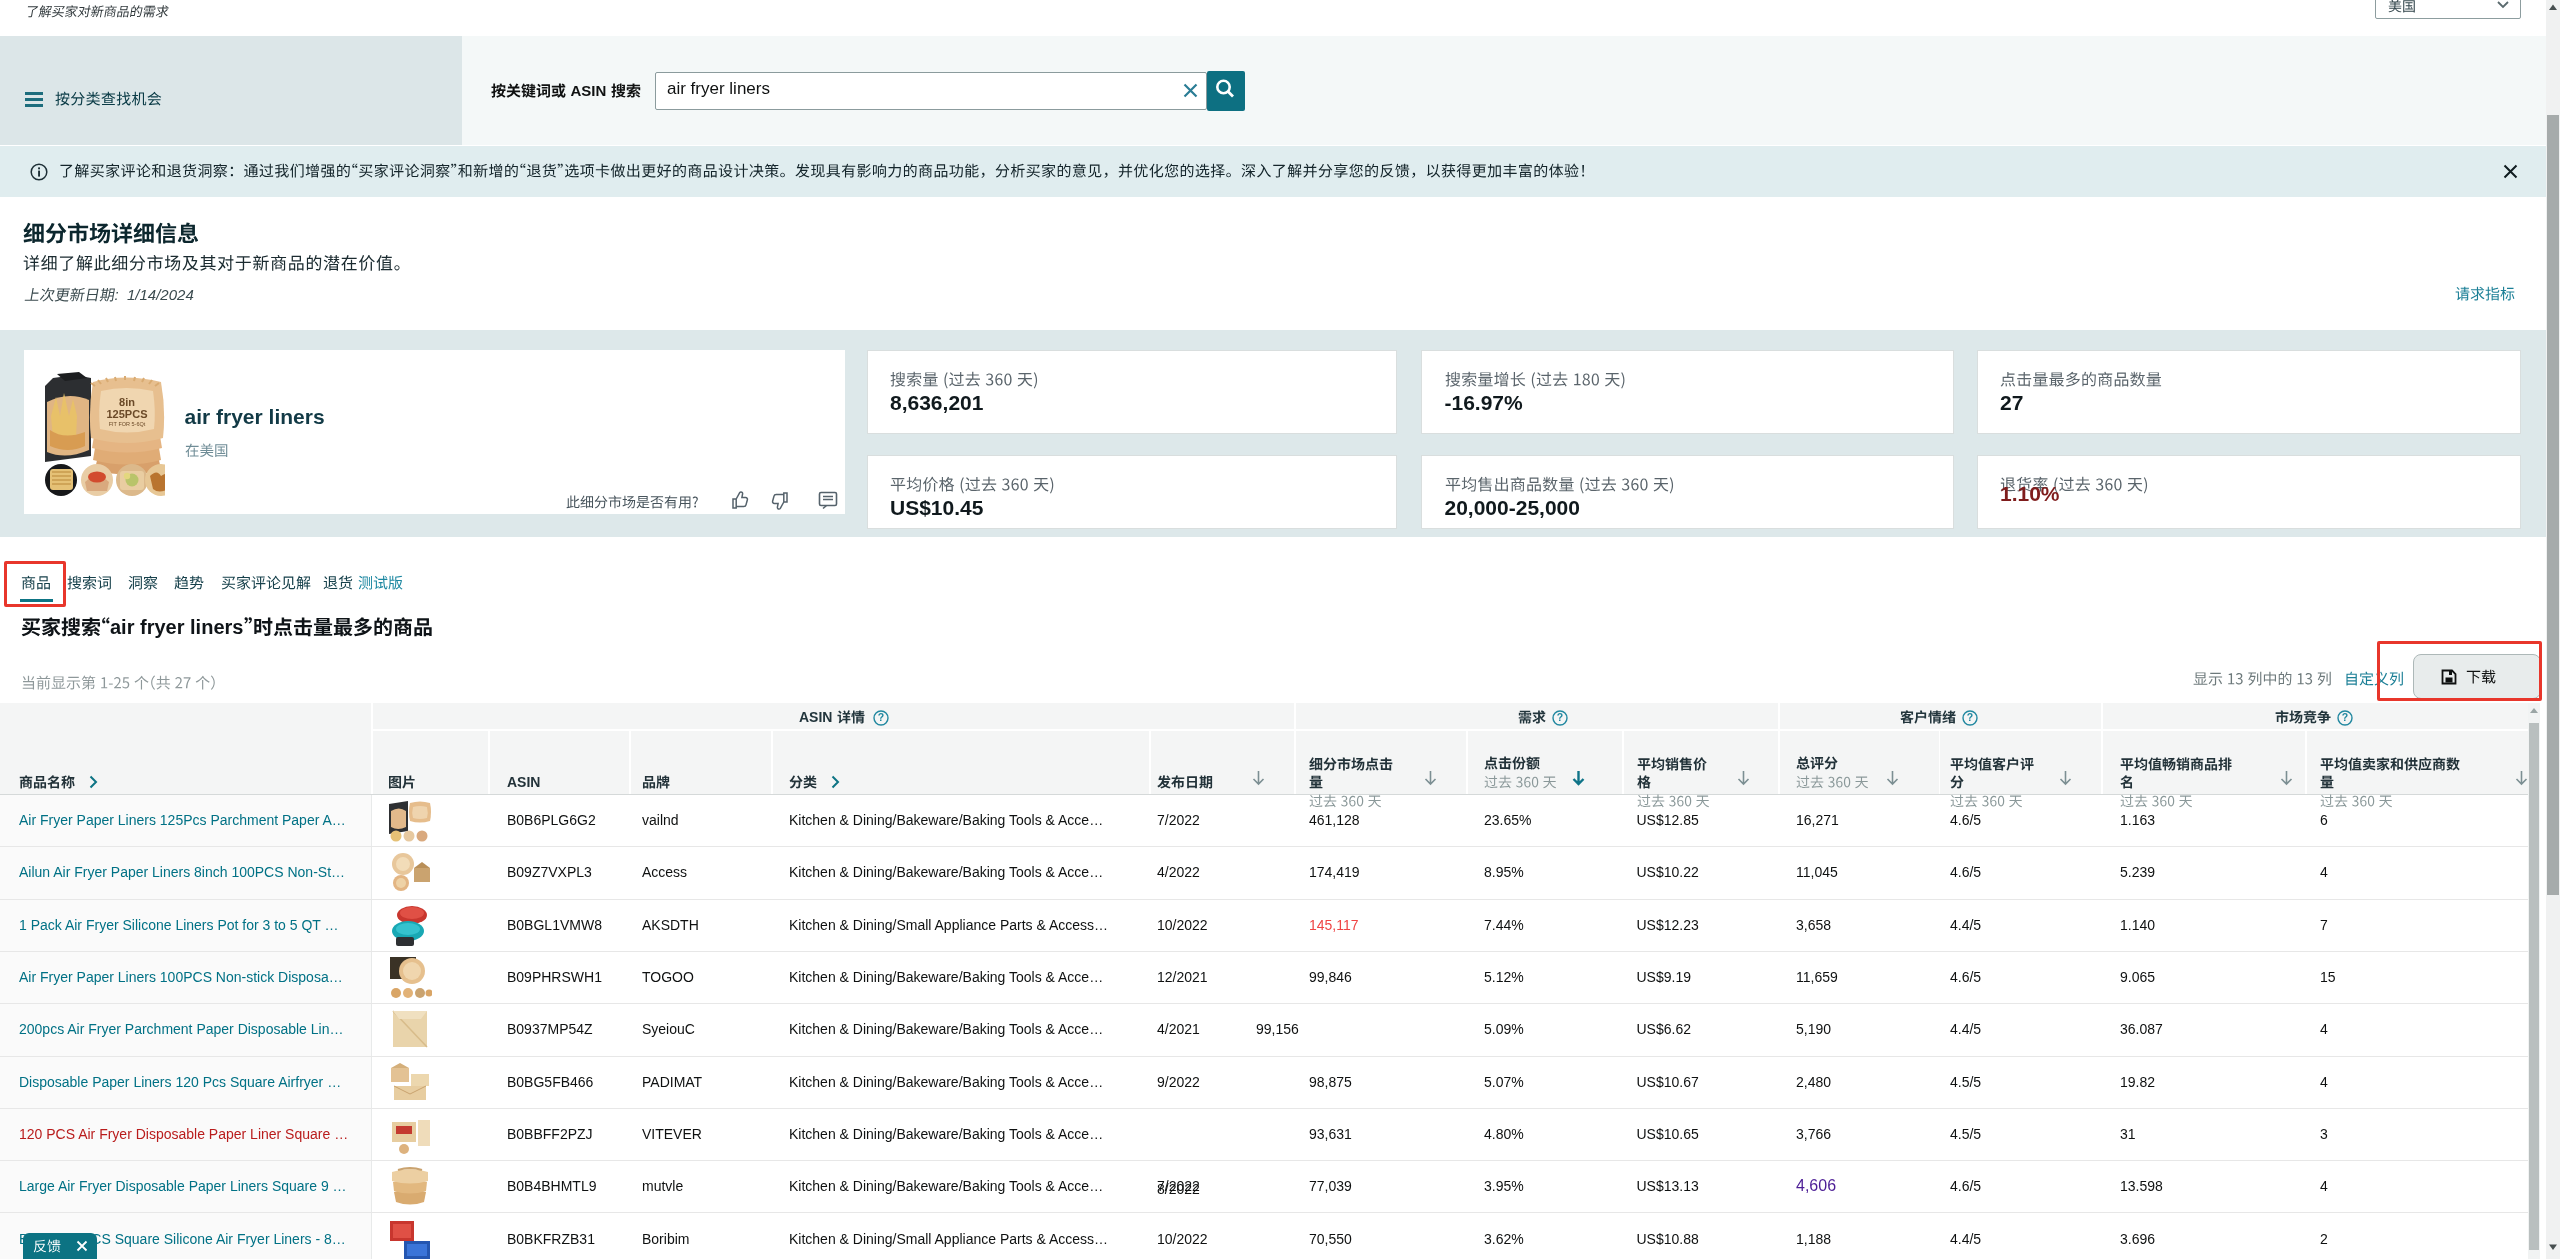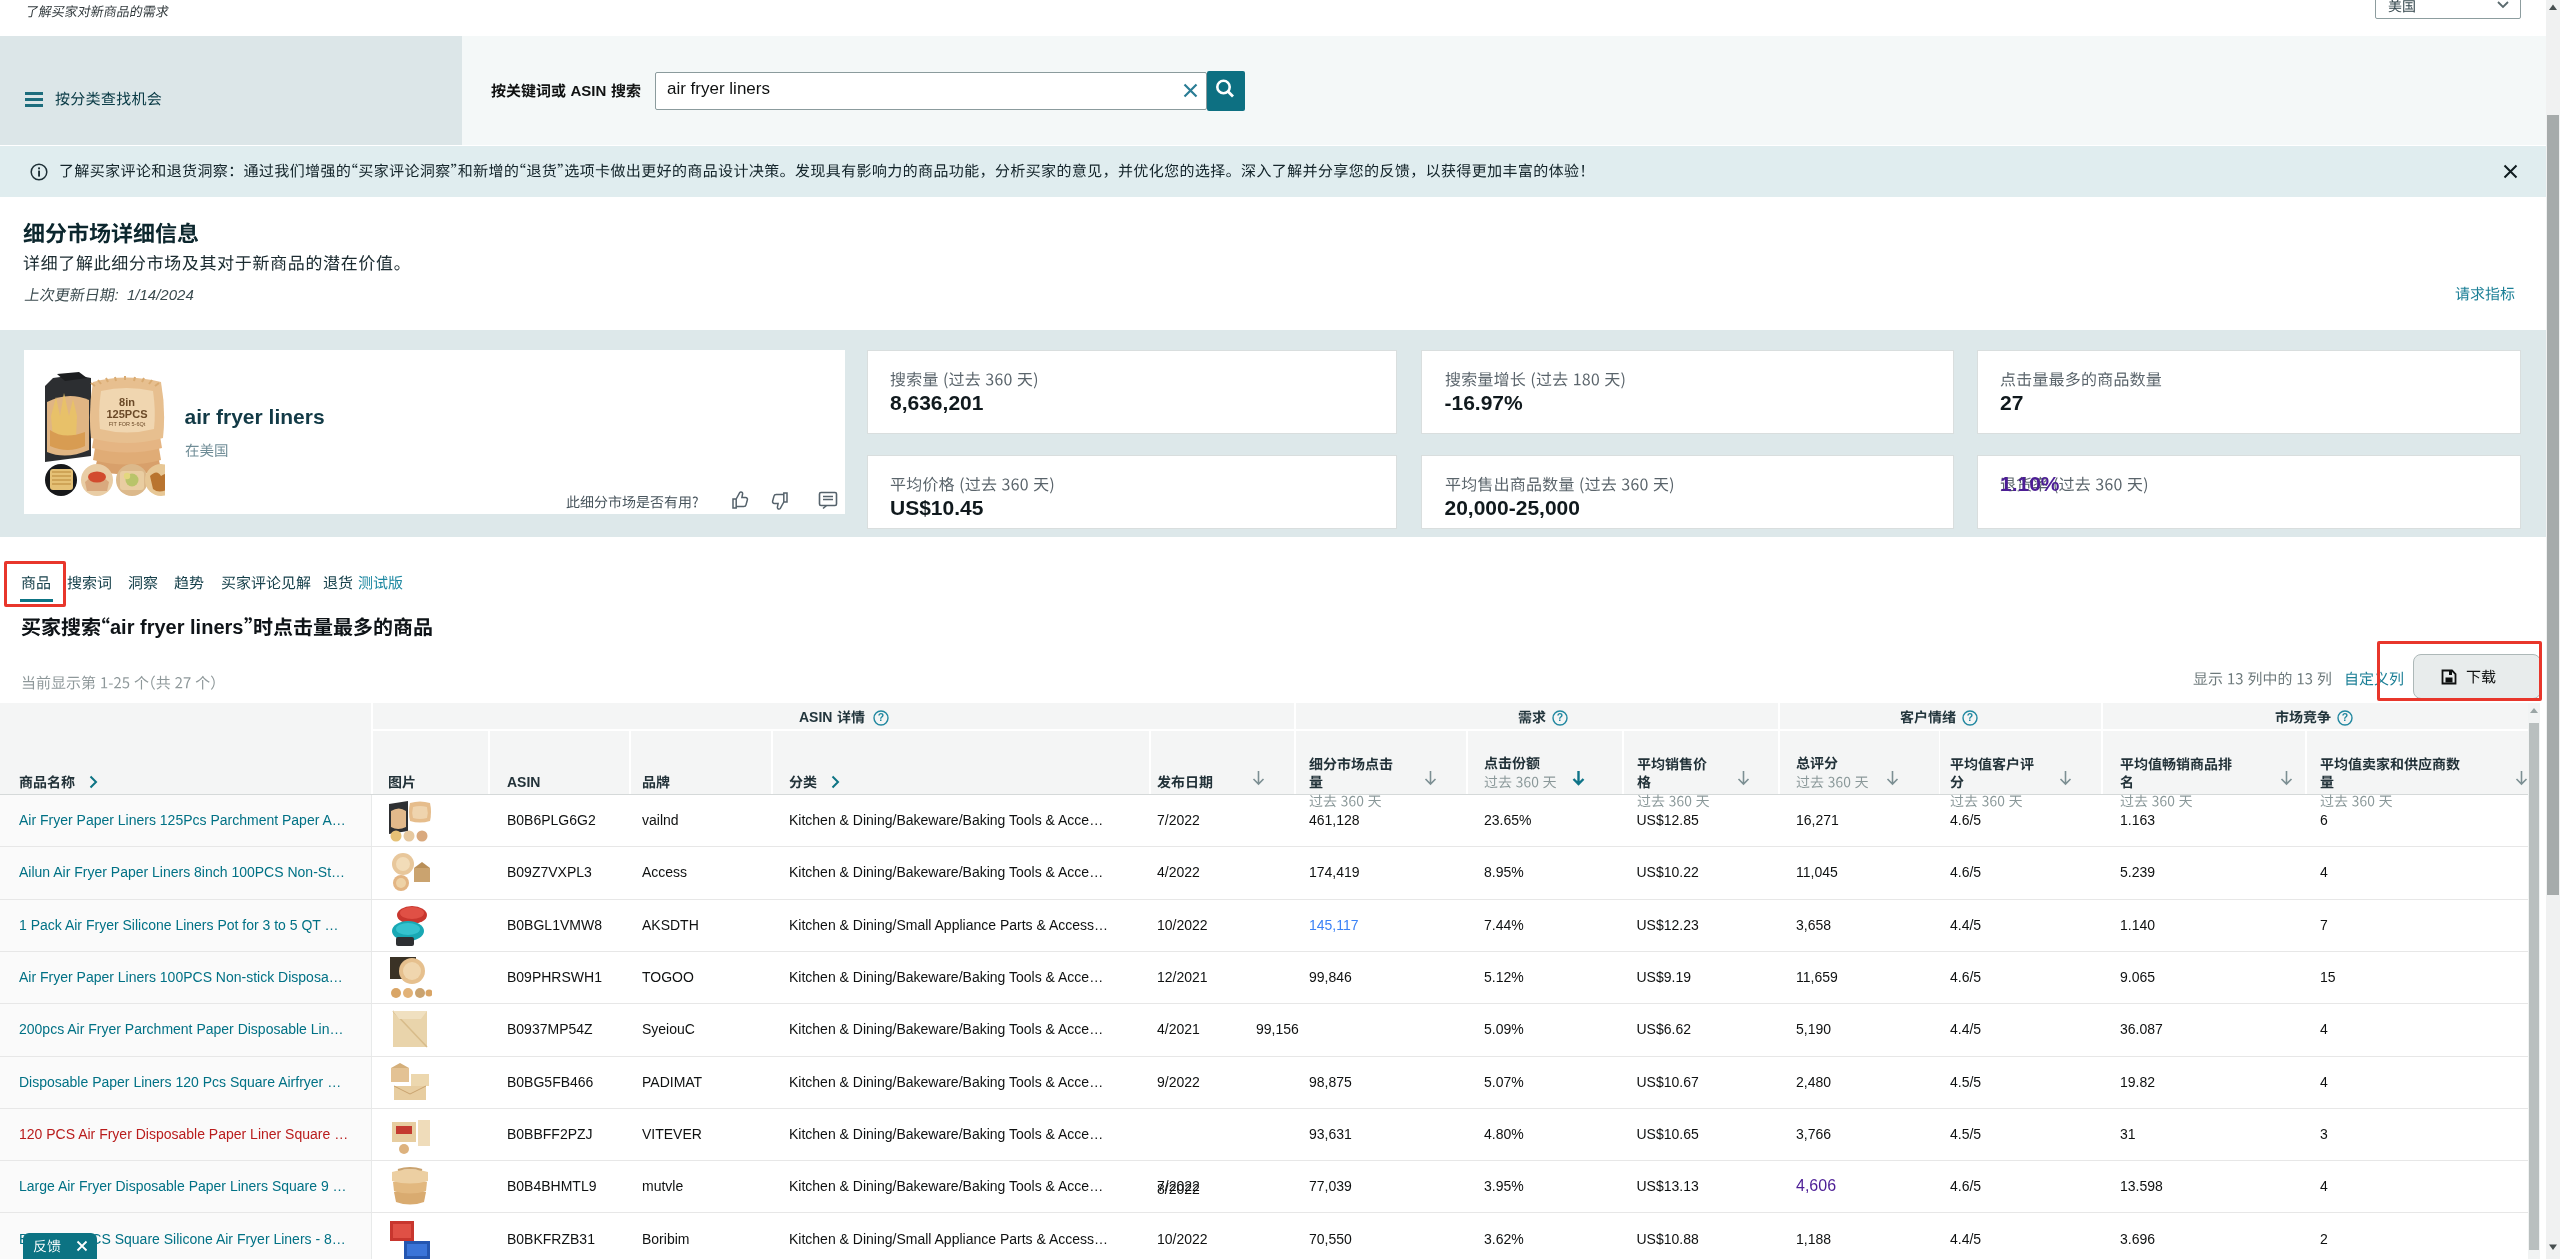--- a/index.html
+++ b/index.html
@@ -627,21 +627,21 @@
       <use href="#r28" x="3310"></use>
       <use href="#r8fc7" x="3660"></use>
       <use href="#r53bb" x="4673"></use>
       <use href="#r33" x="5958"></use>
       <use href="#r36" x="6526"></use>
       <use href="#r30" x="7093"></use>
       <use href="#r5929" x="7933"></use>
       <use href="#r29" x="8946"></use>
     </g>
   </svg>
-<div style="position:absolute;top:470px;font-size:21px;color:#4c1d95;line-height:27.3px;white-space:pre;left:2000px;font-weight:bold">1.10%</div>
+<div style="position:absolute;top:480px;font-size:21px;color:#7f1d1d;line-height:27.3px;white-space:pre;left:2000px;font-weight:bold">1.10%</div>
 <svg class="z" style="left:21px;top:573.2px;color:#16404b" width="30" height="20">
     <g transform="translate(0,15.3) scale(0.015,-0.015)" fill="currentColor">
       <use href="#r5546" x="0"></use>
       <use href="#r54c1" x="1000"></use>
     </g>
   </svg>
 <svg class="z" style="left:67px;top:573.2px;color:#16404b" width="45" height="20">
     <g transform="translate(0,15.3) scale(0.015,-0.015)" fill="currentColor">
       <use href="#r641c" x="0"></use>
       <use href="#r7d22" x="1000"></use>
@@ -1108,21 +1108,21 @@
     <ellipse cx="24" cy="12" rx="15" ry="9" fill="#c8362e"></ellipse>
     <ellipse cx="24" cy="10" rx="12" ry="6" fill="#e05045"></ellipse>
     <ellipse cx="20" cy="28" rx="16" ry="10" fill="#19a8b4"></ellipse>
     <ellipse cx="20" cy="26" rx="12" ry="6" fill="#35c2ce"></ellipse>
     <rect x="8" y="34" width="18" height="9" rx="2" fill="#2e3033"></rect>
   </svg>
 <div style="position:absolute;top:915.792px;font-size:14px;color:#0f1111;line-height:18.2px;white-space:pre;left:507px">B0BGL1VMW8</div>
 <div style="position:absolute;top:915.792px;font-size:14px;color:#0f1111;line-height:18.2px;white-space:pre;left:642px">AKSDTH</div>
 <div style="position:absolute;top:915.792px;font-size:14px;color:#0f1111;line-height:18.2px;white-space:pre;left:789px">Kitchen &amp; Dining/Small Appliance Parts &amp; Access…</div>
 <div style="position:absolute;top:915.792px;font-size:14px;color:#0f1111;line-height:18.2px;white-space:pre;left:1157px">10/2022</div>
-<div style="position:absolute;top:915.792px;font-size:14px;color:#3b82f6;line-height:18.2px;white-space:pre;left:1309px">145,117</div>
+<div style="position:absolute;top:915.792px;font-size:14px;color:#ef4444;line-height:18.2px;white-space:pre;left:1309px">145,117</div>
 <div style="position:absolute;top:915.792px;font-size:14px;color:#0f1111;line-height:18.2px;white-space:pre;left:1484px">7.44%</div>
 <div style="position:absolute;top:915.792px;font-size:14px;color:#0f1111;line-height:18.2px;white-space:pre;left:1636.5px">US$12.23</div>
 <div style="position:absolute;top:915.792px;font-size:14px;color:#0f1111;line-height:18.2px;white-space:pre;left:1796px">3,658</div>
 <div style="position:absolute;top:915.792px;font-size:14px;color:#0f1111;line-height:18.2px;white-space:pre;left:1950px">4.4/5</div>
 <div style="position:absolute;top:915.792px;font-size:14px;color:#0f1111;line-height:18.2px;white-space:pre;left:2120px">1.140</div>
 <div style="position:absolute;top:915.792px;font-size:14px;color:#0f1111;line-height:18.2px;white-space:pre;left:2320px">7</div>
 <div style="position:absolute;left:0px;top:1003.2px;width:2528px;height:1px;background:#e7e7e7"></div>
 <div style="position:absolute;top:968.092px;font-size:14px;color:#007185;line-height:18.2px;white-space:pre;left:19px">Air Fryer Paper Liners 100PCS Non-stick Disposa…</div>
 <svg style="position:absolute;left:388px;top:955.05px" width="44" height="44" viewBox="0 0 44 44">
     <rect width="44" height="44" fill="#fff"></rect>

